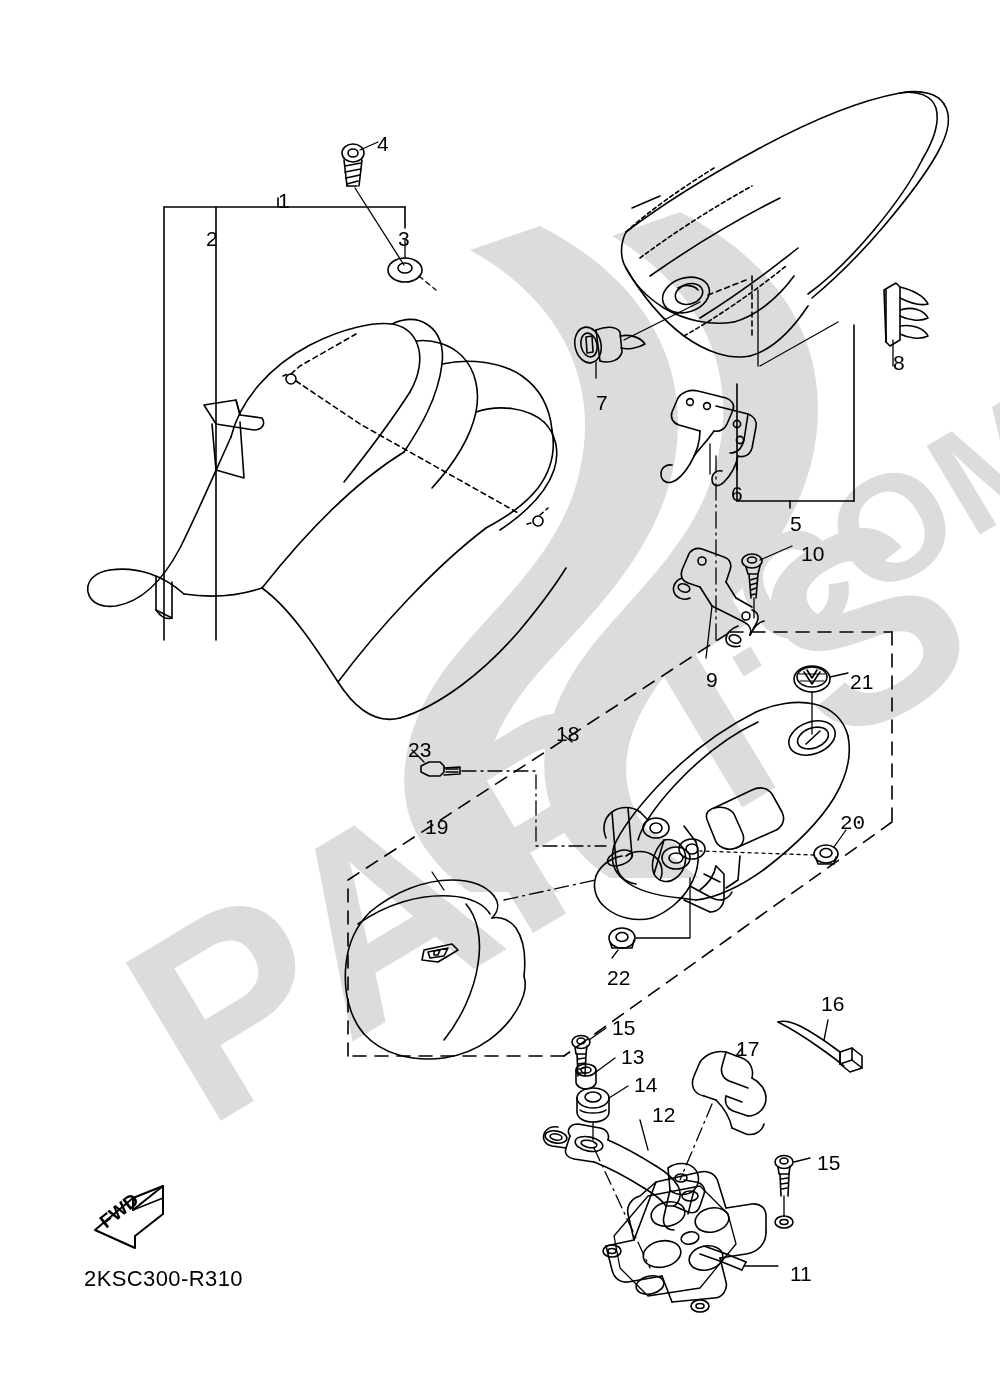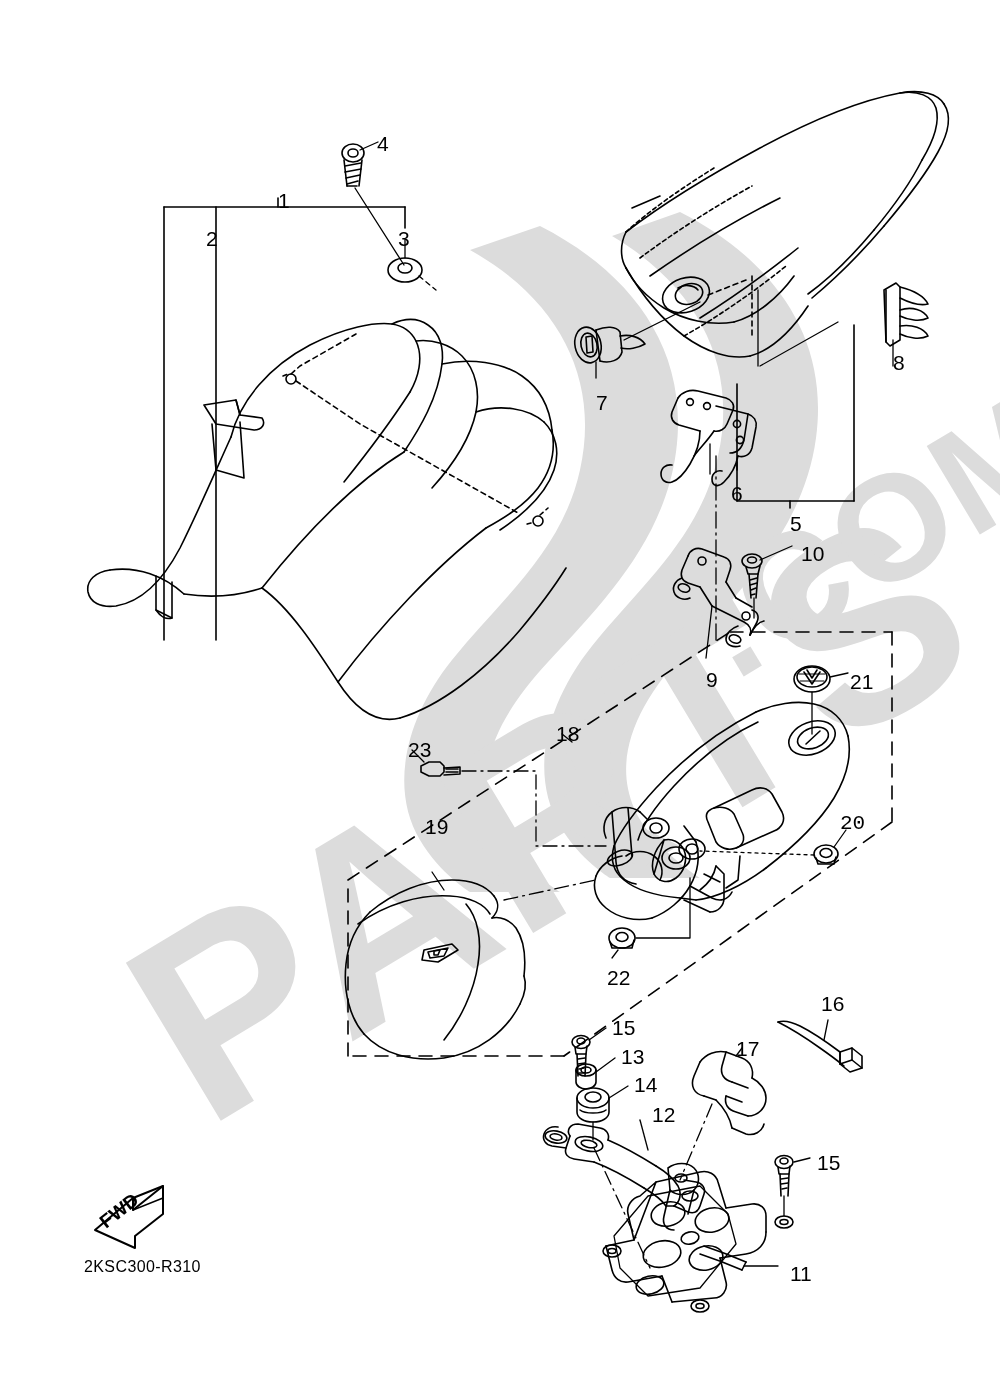--- a/index.html
+++ b/index.html
@@ -16,23 +16,24 @@
     font-family:"Liberation Sans", sans-serif;
     font-size:21px;
     color:#000;
     line-height:1;
     white-space:nowrap;
     user-select:none;
   }
   .partno{
     position:absolute;
     font-family:"Liberation Sans", sans-serif;
-    font-size:16px;
+    font-size:22px;
     letter-spacing:0.4px;
     color:#000;
+    margin-top:8px;
   }
   .wm{position:absolute;left:0;top:0;width:1000px;height:1381px;pointer-events:none;}
 </style>
 </head>
 <body>
 
 <div id="stage">
 
   <svg class="wm" width="1000" height="1381" viewBox="0 0 1000 1381">
     <defs>

